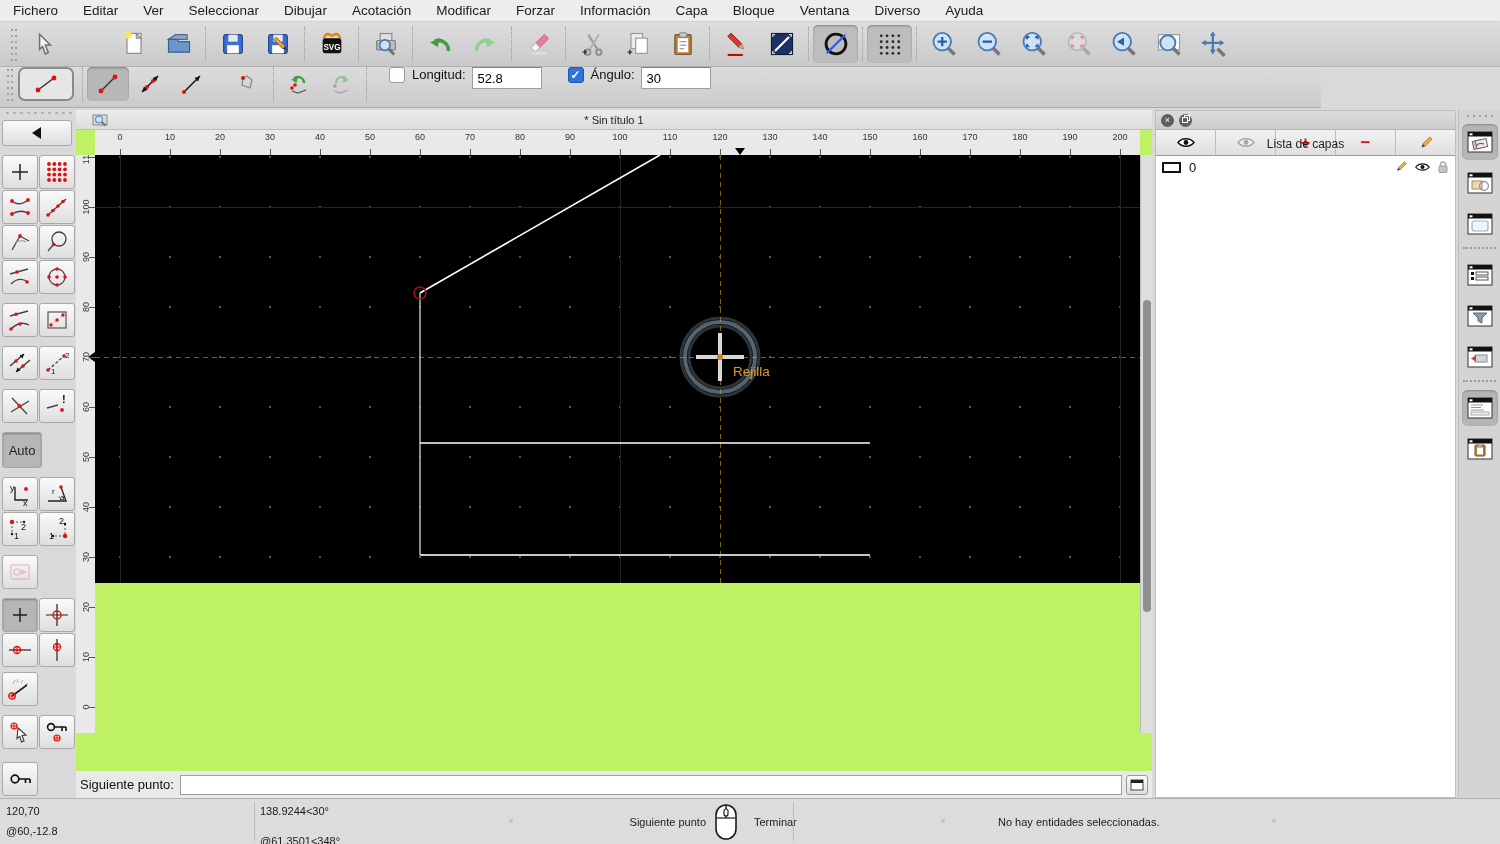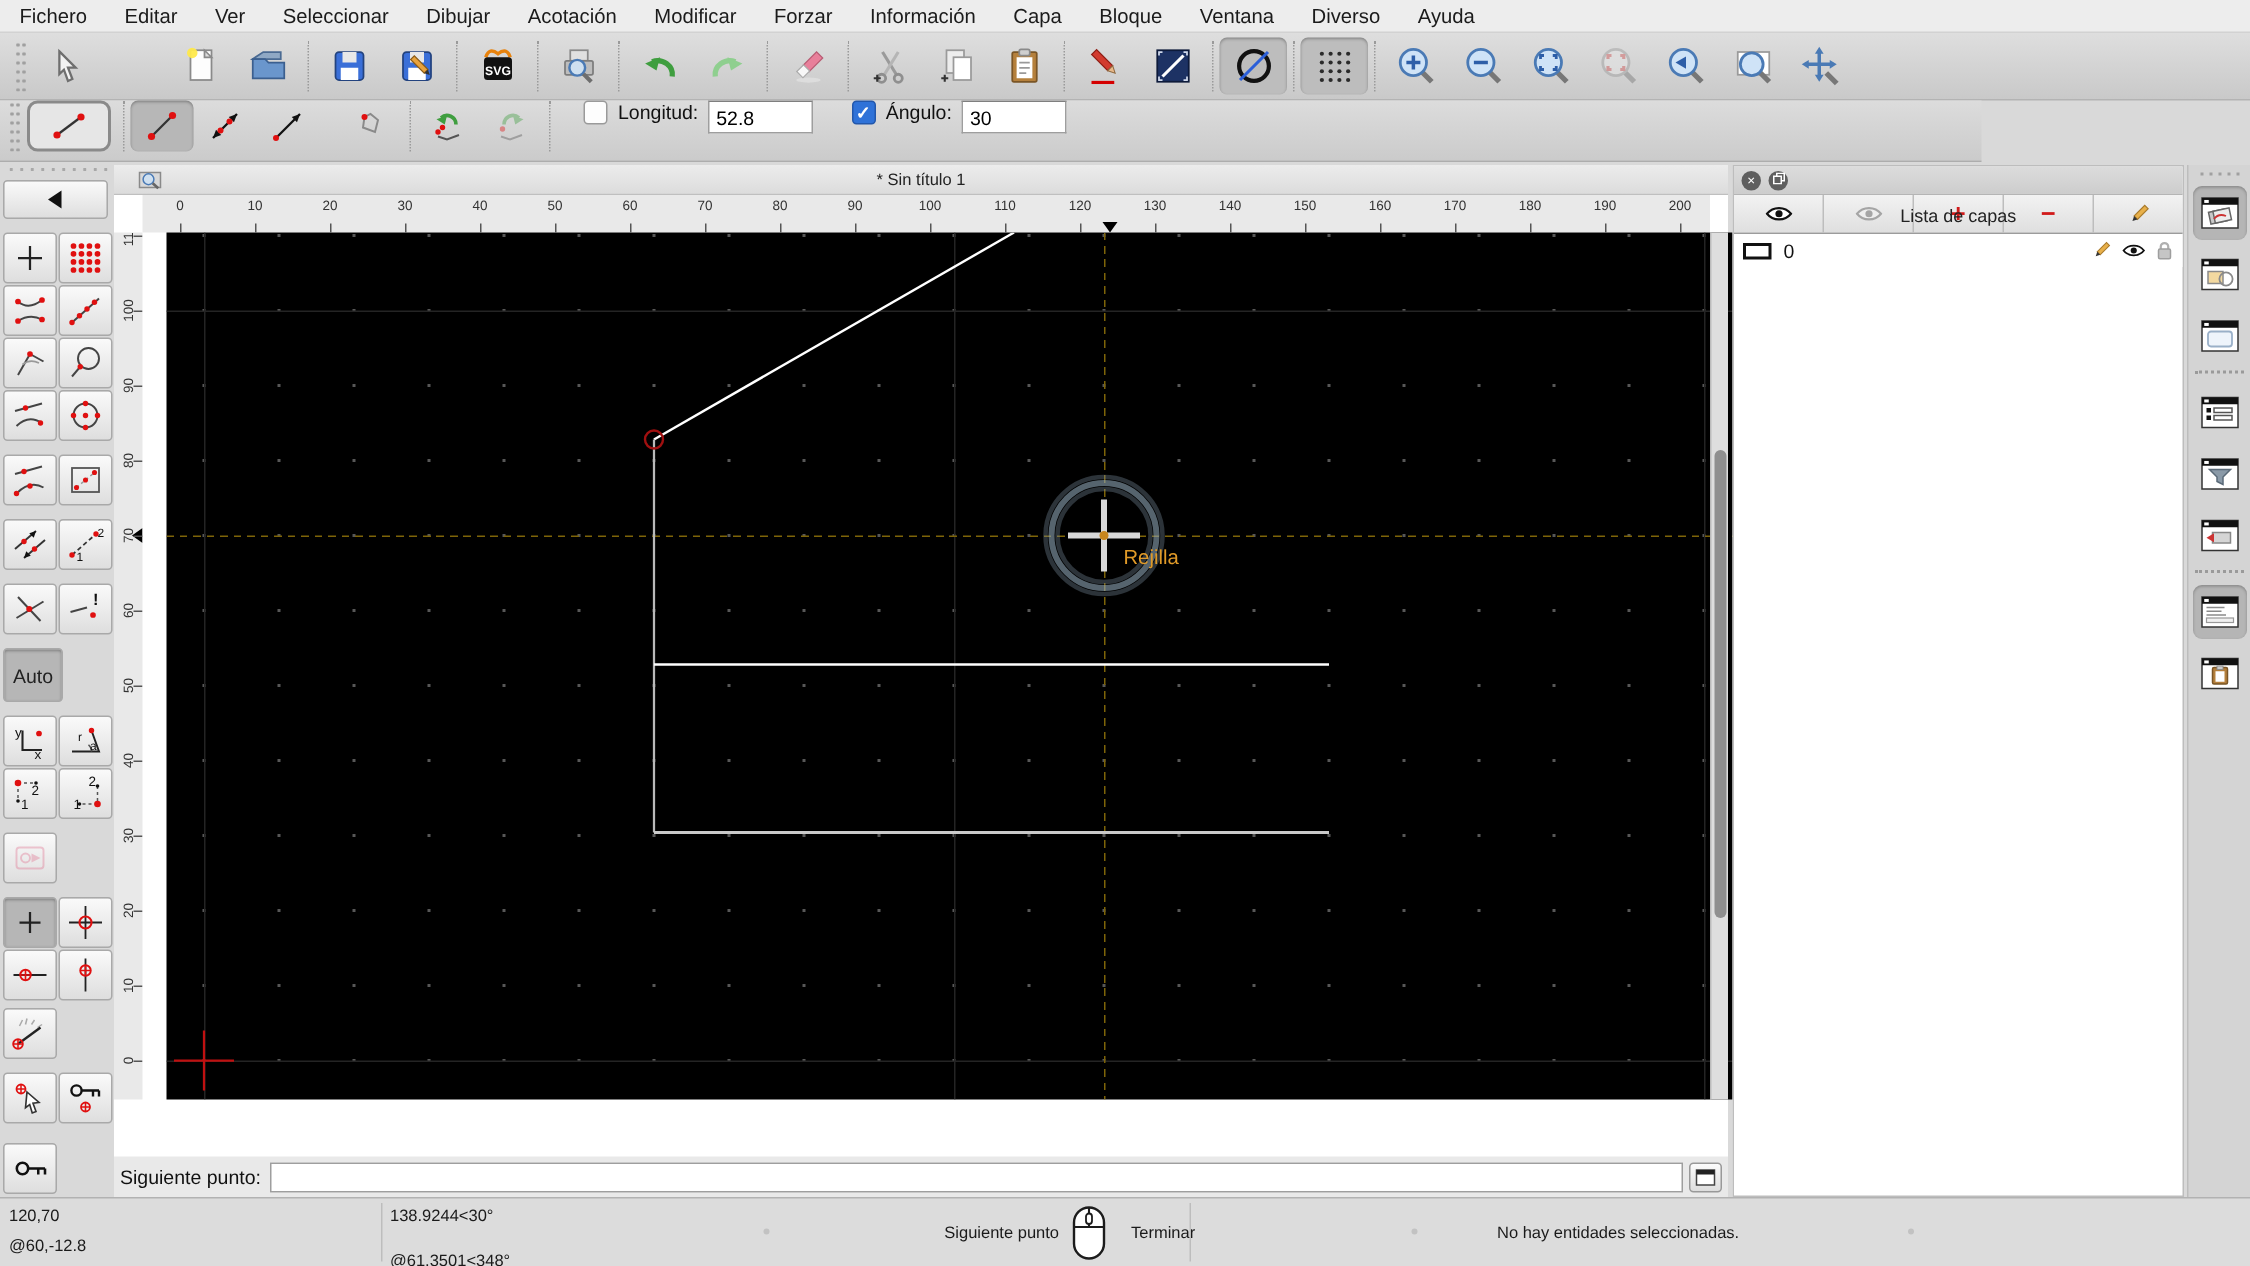--- a/index.html
+++ b/index.html
@@ -44,39 +44,39 @@
   .pal-grid { display:flex; flex-wrap:wrap; width:76px; padding-left:2px; }
   .pal-btn { width:36px; height:34px; background:linear-gradient(#fafafa,#dedede); border:1px solid #a9a9a9;
              border-radius:3px; display:flex; align-items:center; justify-content:center; margin:0 1px 1px 0; }
   .pal-btn.wide { width:70px; height:26px; }
   .pal-btn.pressed { background:#b6b6b6; box-shadow:inset 0 1px 2px rgba(0,0,0,.3); }
   .pal-btn.faded svg { opacity:.35; }
   .pal-gap { height:8px; width:76px; }
   .auto-btn { font-size:13px; color:#222; }
 
   
-  #dwin { position:absolute; left:76px; top:110px; width:1076px; height:688px; background:#ffffff; }
+  #dwin { position:absolute; left:76px; top:110px; width:1076px; height:688px; background:#bef264; }
   #dwin-title { position:absolute; left:0; top:0; right:0; height:20px; background:linear-gradient(#ececec,#dcdcdc);
                 border-bottom:1px solid #bfbfbf; display:flex; align-items:center; }
   #dwin-title .ttl { position:absolute; left:0; right:0; text-align:center; font-size:11px; color:#222; }
   #dwin-title .wicon { margin-left:16px; z-index:2; }
   #ruler-h { position:absolute; left:19px; top:20px; right:12px; height:25px; background:#e9e9e9; overflow:hidden; }
   .rh-num { position:absolute; top:2px; transform:translateX(-50%); font-size:9px; color:#333; }
   .rh-tick { position:absolute; bottom:0; width:1px; height:6px; background:#555; }
   #rh-marker { position:absolute; bottom:0; width:0; height:0; border-left:5px solid transparent;
                border-right:5px solid transparent; border-top:7px solid #000; transform:translateX(-50%); }
   #ruler-v { position:absolute; left:0; top:45px; width:19px; height:578px; background:#e9e9e9; overflow:hidden; }
   .rv-num { position:absolute; left:0; width:19px; height:10px; display:flex; align-items:center; justify-content:center;
             font-size:9px; color:#333; transform:rotate(-90deg); }
   .rv-tick { position:absolute; right:0; width:6px; height:1px; background:#555; }
   #rv-marker { position:absolute; right:0; width:0; height:0; border-top:5px solid transparent;
                border-bottom:5px solid transparent; border-right:7px solid #000; transform:translateY(-50%); right:auto; left:12px; }
-  #canvas { position:absolute; left:19px; top:45px; width:1046px; height:578px; background:#000; overflow:hidden;
+  #canvas { position:absolute; left:19px; top:45px; width:1046px; height:428px; background:#000; overflow:hidden;
             background-image:radial-gradient(circle,#575757 1px,transparent 1.3px); background-size:50px 50px;
-            background-position:0px -23px;margin-left:16px; }
+            background-position:0px -23px; }
   .gl-v { position:absolute; top:0; bottom:0; width:1px; background:#242424; }
   .gl-h { position:absolute; left:0; right:0; height:1px; background:#242424; }
   .xh-v { position:absolute; top:0; bottom:0; width:1px;
           background:repeating-linear-gradient(to bottom,#7d6408 0 5px,transparent 5px 9px); }
   .xh-h { position:absolute; left:0; right:0; height:1px;
           background:repeating-linear-gradient(to right,#7d6408 0 5px,transparent 5px 9px); }
   #vsb { position:absolute; right:0; top:45px; width:12px; height:578px; background:#dedede; border-left:1px solid #bbb; }
   #vsb .thumb { position:absolute; left:2px; width:8px; border-radius:4px; background:#8f8f8f; }
   #hscroll { position:absolute; left:19px; right:0; top:623px; height:15px; background:#e2e2e2; display:flex; }
   #hscroll .track { width:988px; position:relative; background:#d6d6d6; }

